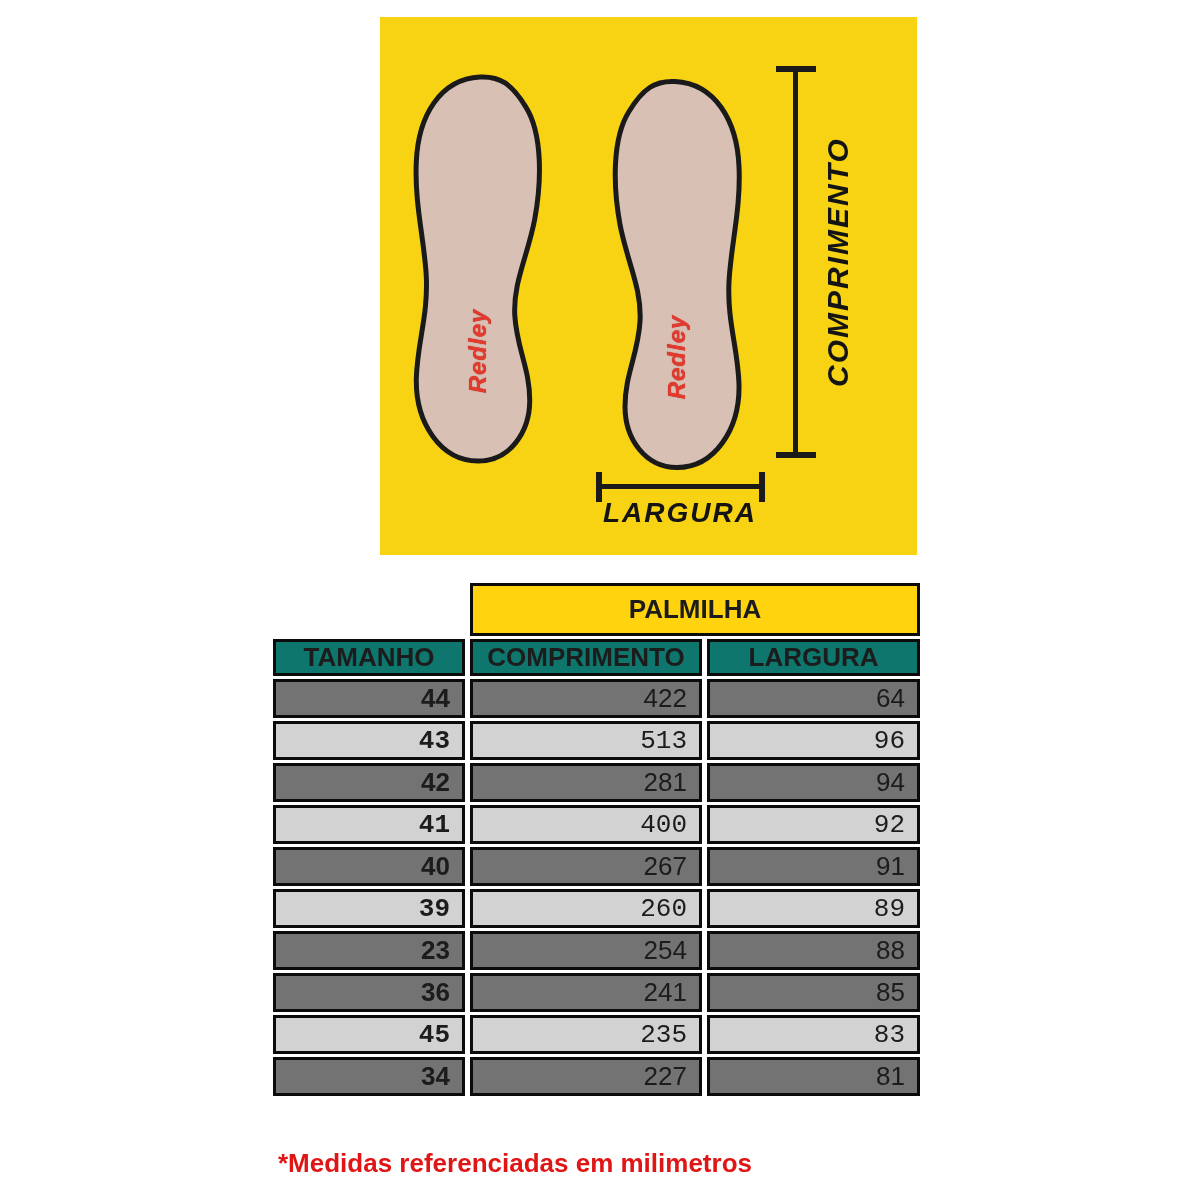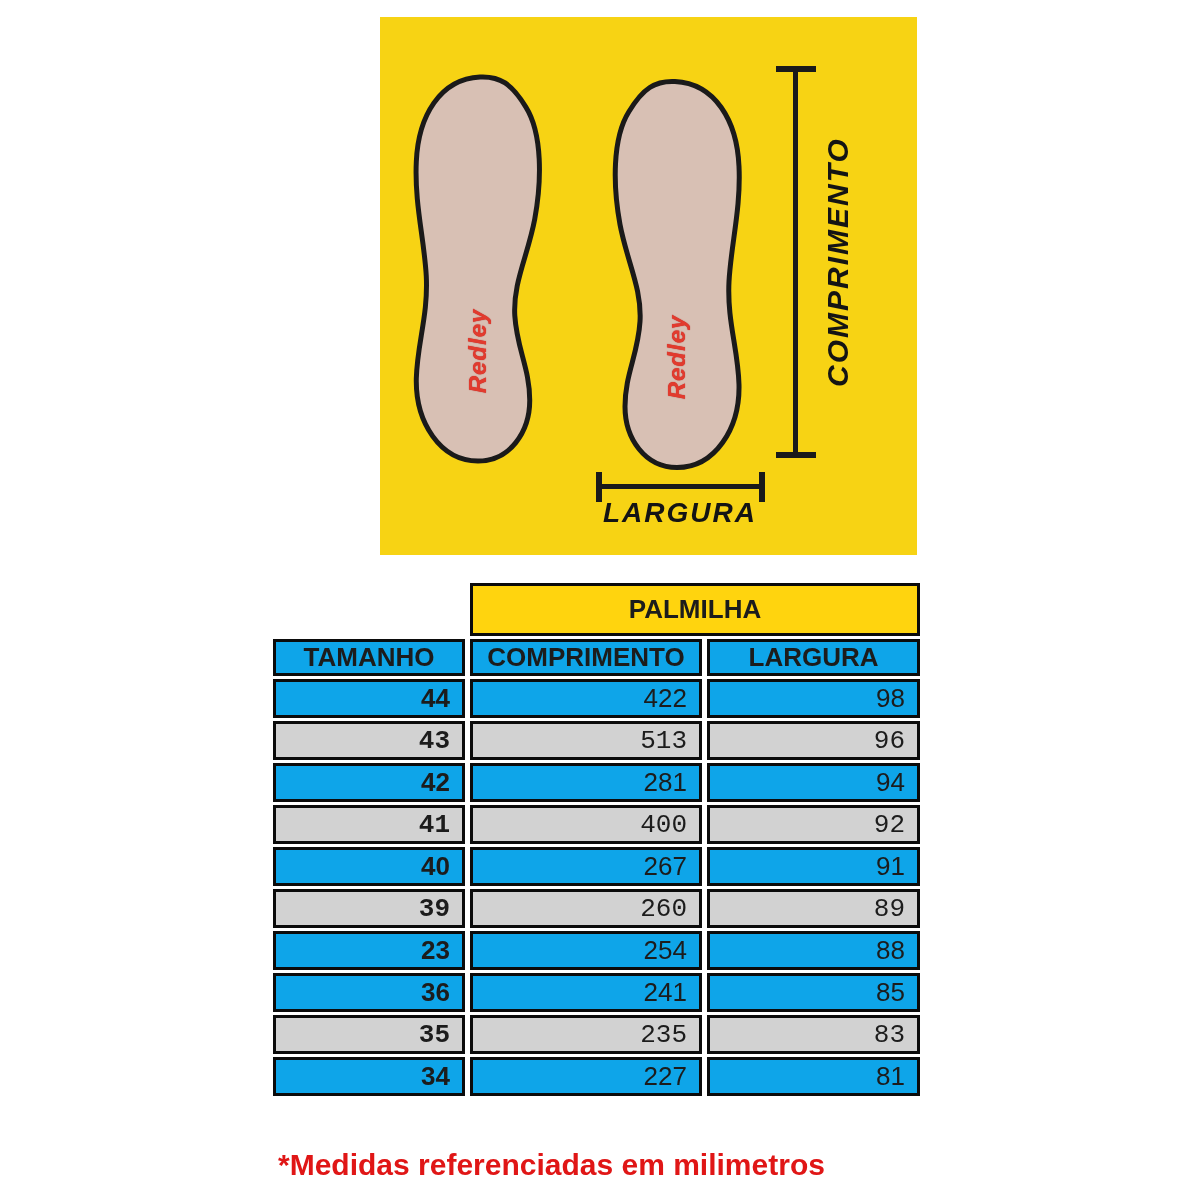--- a/index.html
+++ b/index.html
@@ -30,33 +30,33 @@
   .dim-h-cap.right{left:759px;top:472px;}
 
   .dim-label{position:absolute;color:#141414;font-weight:bold;font-style:italic;
              font-size:30px;letter-spacing:2px;white-space:nowrap;}
   .dim-label-length{left:838px;top:262px;transform:translate(-50%,-50%) rotate(-90deg);}
   .dim-label-width{left:680px;top:513px;transform:translate(-50%,-50%);font-size:28px;}
 
   
   .size-table{position:absolute;left:268px;top:580px;border-collapse:separate;border-spacing:5px 3px;}
   .size-table td{box-sizing:border-box;border:3px solid #0b0b0b;font-size:26px;color:#1c1c1c;
-                 background:#0ea5e9;height:39px;padding:0 12px 0 4px;}
+                 background:#737373;height:39px;padding:0 12px 0 4px;}
   .size-table col.c1{width:192px;}
   .size-table col.c2{width:232px;}
   .size-table col.c3{width:213px;}
   td.cell-empty{border:none;background:transparent;}
   td.palmilha-cell{background:#FFD40E;font-weight:bold;text-align:center;height:38px;padding:8px;}
-  td.header-cell{background:#0ea5e9;font-weight:bold;text-align:center;height:34px;padding:0;}
+  td.header-cell{background:#0f766e;font-weight:bold;text-align:center;height:34px;padding:0;}
   tbody td{text-align:right;}
   tbody td.col-size{font-weight:bold;}
   tbody tr.shaded td{background:#D2D2D2;font-family:Liberation Mono, monospace;}
 
   
-  .footnote{position:absolute;left:278px;top:1148px;color:#e01616;font-weight:bold;font-size:30px;}
+  .footnote{position:absolute;left:278px;top:1148px;color:#e01616;font-weight:bold;font-size:26px;}
 </style>
 </head>
 <body>
 
 <div class="diagram-panel">
 
   <div class="insole insole-left" style="left:22px;top:55px;">
     <svg viewBox="0 0 152 395">
       <path d="M 78 5
                C 38 7, 16 44, 14 90
@@ -115,21 +115,21 @@
     <tr>
       <td class="header-cell">TAMANHO</td>
       <td class="header-cell">COMPRIMENTO</td>
       <td class="header-cell">LARGURA</td>
     </tr>
   </thead>
   <tbody>
       <tr>
         <td class="col-size">44</td>
         <td>422</td>
-        <td>98</td>
+        <td>64</td>
       </tr>
       <tr class="shaded">
         <td class="col-size">43</td>
         <td>513</td>
         <td>96</td>
       </tr>
       <tr>
         <td class="col-size">42</td>
         <td>281</td>
         <td>94</td>
@@ -153,21 +153,21 @@
         <td class="col-size">23</td>
         <td>254</td>
         <td>88</td>
       </tr>
       <tr>
         <td class="col-size">36</td>
         <td>241</td>
         <td>85</td>
       </tr>
       <tr class="shaded">
-        <td class="col-size">35</td>
+        <td class="col-size">45</td>
         <td>235</td>
         <td>83</td>
       </tr>
       <tr>
         <td class="col-size">34</td>
         <td>227</td>
         <td>81</td>
       </tr>
     </tbody>
 </table>

